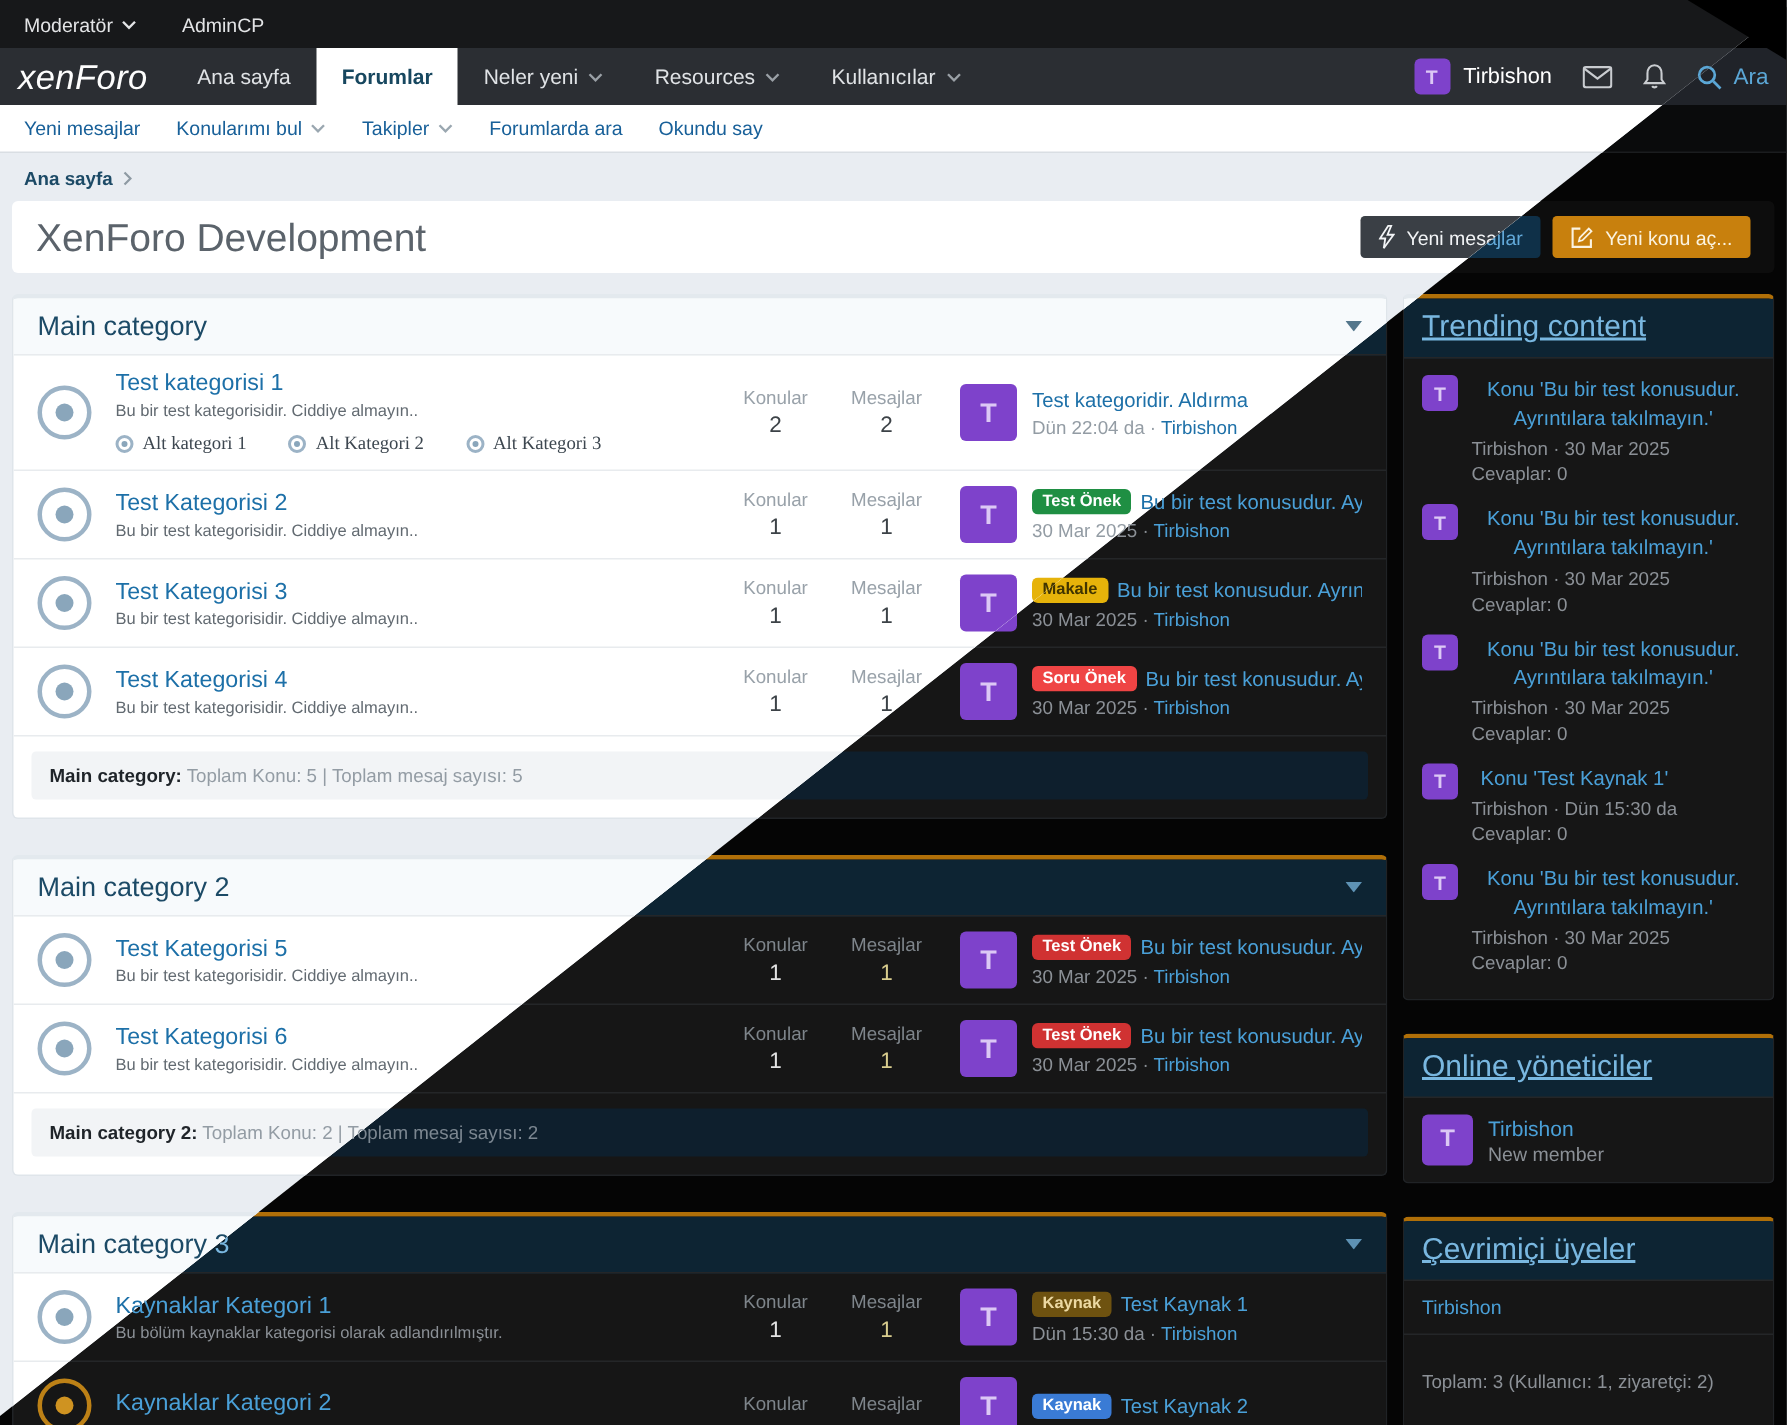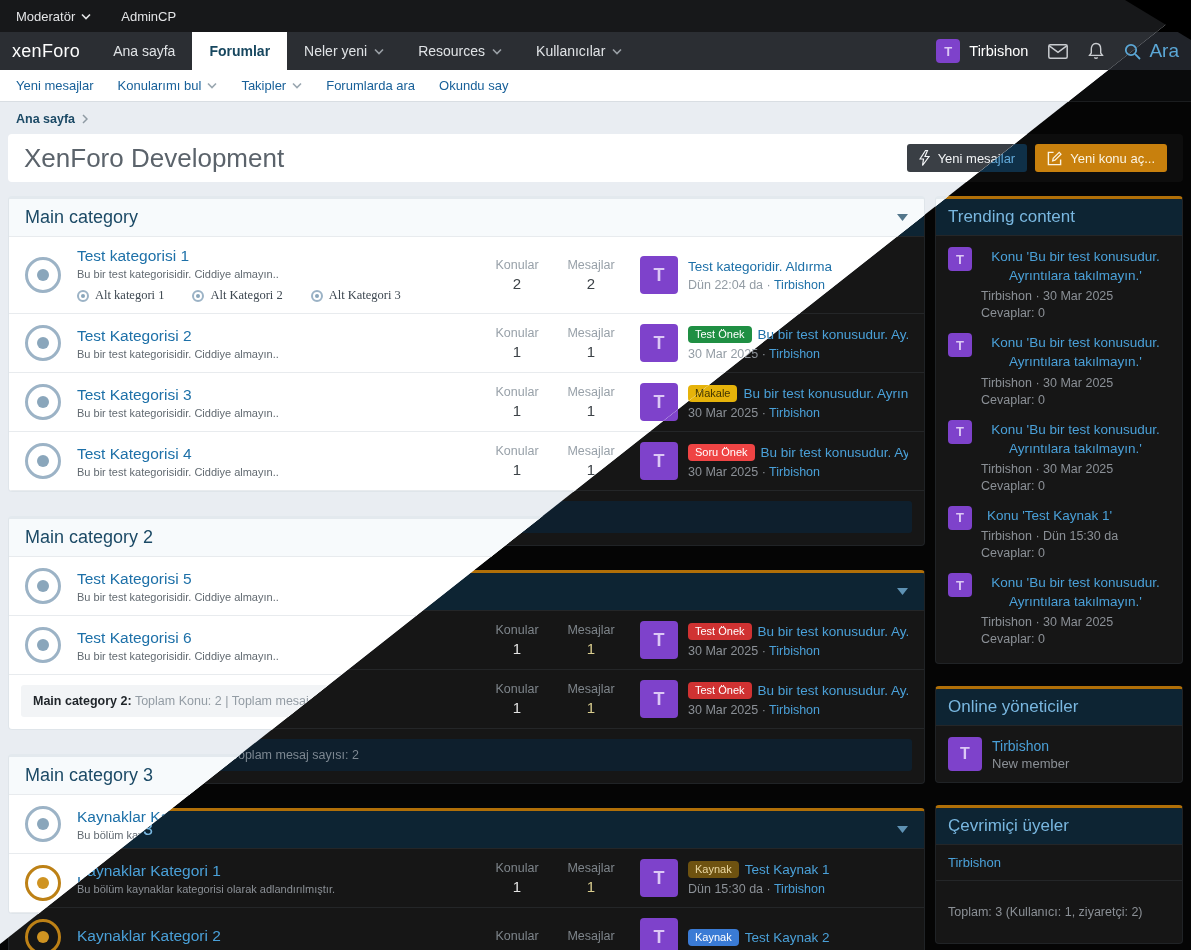--- a/index.html
+++ b/index.html
@@ -27,34 +27,34 @@
   .corner-wedge{position:absolute;top:0;right:0;width:66px;height:40px;background:#000;
     clip-path:polygon(0 0,66px 0,66px 40px);z-index:3;}
 
   .icn{display:inline-flex;align-items:center;justify-content:center;line-height:0;}
 
   
   .modbar{height:32px;background:var(--modbar-bg);display:flex;align-items:center;gap:30px;
     padding:0 16px;font-size:13px;color:#dcdee0;}
   .modlink{display:flex;align-items:center;gap:6px;cursor:pointer;color:#e3e4e6;}
   .navbar{height:38px;background:var(--navbar-bg);display:flex;align-items:stretch;padding:0 12px;color:#e6e8ea;}
-  .logo{font-size:18px;color:#fdfdfd;display:flex;align-items:center;margin-right:16px;letter-spacing:.3px;}
+  .logo{font-size:23px;color:#fdfdfd;display:flex;align-items:center;margin-right:16px;letter-spacing:.3px;font-style:italic;}
   .tabs{display:flex;align-items:stretch;}
   .tab{display:flex;align-items:center;gap:7px;padding:0 17px;font-size:14px;color:#e0e3e6;cursor:pointer;}
   .tab .icn{color:#9aa0a6;}
   .tab.active{background:var(--tab-active-bg);color:var(--tab-active-text);font-weight:bold;}
   .nav-right{margin-left:auto;display:flex;align-items:center;gap:20px;}
   .nav-user{display:flex;align-items:center;gap:9px;font-size:14.5px;color:#fff;cursor:pointer;}
   .avatar{background:#7e42cb;color:#dcc8f5;display:flex;align-items:center;justify-content:center;
     border-radius:4px;font-weight:bold;flex:none;}
   .av-24{width:24px;height:24px;font-size:13px;}
   .av-38{width:38px;height:38px;font-size:18px;}
   .av-34{width:34px;height:34px;font-size:16px;}
   .icon-btn{color:#c9ccd0;cursor:pointer;}
-  .search{display:flex;align-items:center;gap:8px;color:#5ba7d6;font-size:19px;cursor:pointer;}
+  .search{display:flex;align-items:center;gap:8px;color:#5ba7d6;font-size:15px;cursor:pointer;}
 
   .subnav{height:31px;background:var(--subnav-bg);display:flex;align-items:center;gap:24px;
     padding:0 16px;font-size:13px;border-bottom:1px solid var(--subnav-border);}
   .subnav-link{color:var(--subnav-link);display:flex;gap:6px;align-items:center;cursor:pointer;}
   .subnav-link .icn{color:#9aa7b0;}
 
   .content{padding:0 8px;}
   .breadcrumb{padding:10px 8px 8px;font-size:12.5px;font-weight:bold;color:var(--breadcrumb);
     display:flex;align-items:center;gap:7px;}
   .breadcrumb .icn{color:#8e9aa3;}
@@ -93,35 +93,35 @@
   .stat{width:74px;text-align:center;flex:none;}
   .stat-label{font-size:12.5px;color:var(--stat-label);}
   .stat-value{font-size:15px;color:var(--stat-val);margin-top:3px;}
   .theme-dark .stat.mes .stat-value{color:#d9cd8e;}
   .last-post{width:268px;flex:none;display:flex;gap:10px;align-items:center;margin-left:12px;}
   .last-info{min-width:0;}
   .last-title{font-size:13.5px;color:var(--title-link);white-space:nowrap;overflow:hidden;
     display:flex;gap:6px;align-items:center;cursor:pointer;}
   .last-meta{font-size:12.5px;color:var(--meta);margin-top:4px;white-space:nowrap;}
   .meta-user{color:var(--meta-link);cursor:pointer;}
-  .badge{font-size:11px;font-weight:normal;padding:2.5px 7px;border-radius:4px;white-space:nowrap;flex:none;}
+  .badge{font-size:11px;font-weight:bold;padding:2.5px 7px;border-radius:4px;white-space:nowrap;flex:none;}
   .badge-green{background:#1f8f43;color:#fff;}
   .badge-yellow{background:#e6b30a;color:#403400;}
   .badge-teal{background:#ef4444;color:#fff;text-align:right;}
   .badge-red{background:#d03232;color:#fff;}
   .badge-brown{background:#6e5210;color:#ecd9a3;}
   .badge-blue{background:#3a7bd5;color:#fff;}
   .cat-footer{margin:10px 12px 12px;background:var(--footer-bg);padding:9px 12px;font-size:12.5px;
     border-radius:3px;color:var(--footer-text);}
   .cat-footer b{color:var(--footer-label);}
 
   .side-section{background:var(--block-bg);border:1px solid var(--block-edge);
     border-top:3px solid var(--side-accent);border-radius:4px;margin-bottom:22px;overflow:hidden;}
-  .side-head{background:var(--head-bg);padding:8px 12px;font-size:17px;color:var(--head-text);
-    border-bottom:1px solid var(--row-sep);}
+  .side-head{background:var(--head-bg);padding:8px 12px;font-size:20px;color:var(--head-text);
+    border-bottom:1px solid var(--row-sep);text-decoration:underline;}
   .side-body{padding:11px 12px 4px;}
   .trend-item{display:flex;gap:9px;margin-bottom:13px;}
   .trend-title{font-size:13.5px;color:var(--title-link);line-height:1.42;cursor:pointer;text-align:center;}
   .trend-meta{font-size:12.5px;color:var(--meta);margin-top:4px;}
   .trend-replies{font-size:12.5px;color:var(--meta);margin-top:3px;}
   .mod-user{display:flex;gap:10px;align-items:center;padding:11px 12px;}
   .mod-name{font-size:14px;color:var(--title-link);cursor:pointer;}
   .mod-role{font-size:13px;color:var(--meta);margin-top:2px;}
   .member-name{font-size:13px;color:var(--title-link);padding:10px 12px;cursor:pointer;}
   .member-total{font-size:12.5px;color:var(--meta);padding:24px 12px;border-top:1px solid var(--row-sep);}
@@ -841,20 +841,21 @@
                     <span class="avatar av-38">T</span>
                     <div class="last-info">
                       <div class="last-title">
                         <span class="badge badge-teal">Soru Önek</span>
                         <span>Bu bir test konusudur. Ay...</span>
                       </div>
                       <div class="last-meta"><span>30 Mar 2025</span> · <a class="meta-user">Tirbishon</a></div>
                     </div>
                   </div>
                 </div>
+                <div class="cat-footer"><b>Main category:</b> Toplam Konu: 5 | Toplam mesaj sayısı: 5</div>
               </section>
               <section class="cat-block">
                 <div class="cat-head">
                   <span>Main category 2</span>
                   <span class="icn">
                     <svg width="11" height="7" viewBox="0 0 11 7">
                       <path d="M0 0 H11 L5.5 7 Z" fill="currentColor"></path>
                     </svg>
                   </span>
                 </div>

